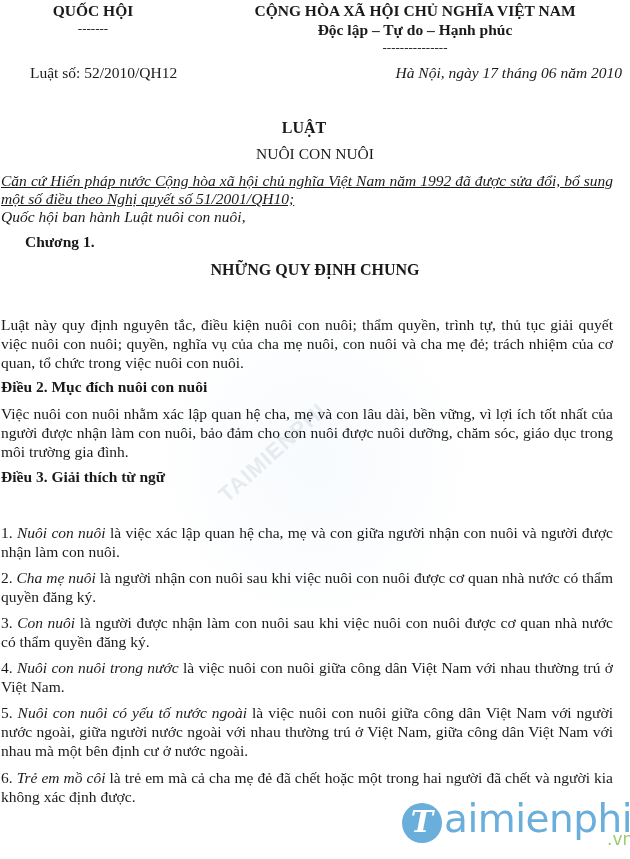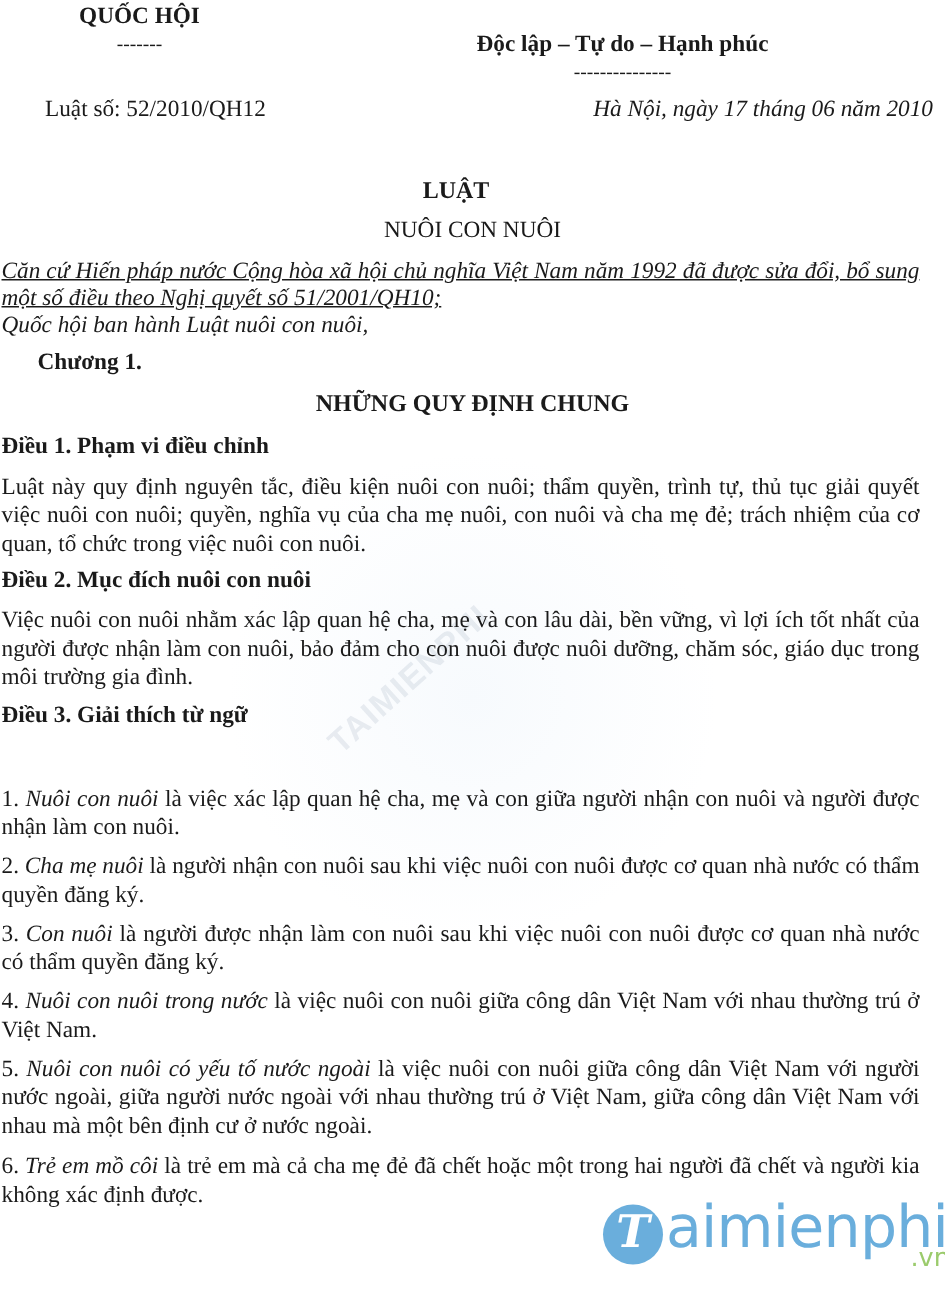--- a/index.html
+++ b/index.html
@@ -157,36 +157,36 @@
 <body>
 
 <div class="page">
 
   <div class="wm-bg"></div>
   <div class="wm-faint">TAIMIENPHI</div>
 
   <div class="abs hdr-left-title">QUỐC HỘI</div>
   <div class="abs hdr-left-dash">-------</div>
 
+  <div class="abs hdr-right-title">CỘNG HÒA XÃ HỘI CHỦ NGHĨA VIỆT NAM</div>
   <div class="abs hdr-right-motto">Độc lập – Tự do – Hạnh phúc</div>
   <div class="abs hdr-right-dash">---------------</div>
 
   <div class="abs law-number">Luật số: 52/2010/QH12</div>
   <div class="abs place-date">Hà Nội, ngày 17 tháng 06 năm 2010</div>
 
   <div class="abs doc-title">LUẬT</div>
   <div class="abs doc-subtitle">NUÔI CON NUÔI</div>
 
   <div class="para italic" style="top:172px;text-decoration:underline;">Căn cứ Hiến pháp nước Cộng hòa xã hội chủ nghĩa Việt Nam năm 1992 đã được sửa đổi, bổ sung một số điều theo Nghị quyết số 51/2001/QH10;</div>
   <div class="para italic" style="top:208px;">Quốc hội ban hành Luật nuôi con nuôi,</div>
 
   <div class="heading" style="top:233px;padding-left:24px;">Chương 1.</div>
   <div class="chapter-title" style="top:261px;">NHỮNG QUY ĐỊNH CHUNG</div>
 
-  <div class="heading" style="top:289px;">Điều 1. Phạm vi điều chỉnh</div>
   <div class="para" style="top:315px;">Luật này quy định nguyên tắc, điều kiện nuôi con nuôi; thẩm quyền, trình tự, thủ tục giải quyết việc nuôi con nuôi; quyền, nghĩa vụ của cha mẹ nuôi, con nuôi và cha mẹ đẻ; trách nhiệm của cơ quan, tổ chức trong việc nuôi con nuôi.</div>
 
   <div class="heading" style="top:378px;">Điều 2. Mục đích nuôi con nuôi</div>
   <div class="para" style="top:404px;">Việc nuôi con nuôi nhằm xác lập quan hệ cha, mẹ và con lâu dài, bền vững, vì lợi ích tốt nhất của người được nhận làm con nuôi, bảo đảm cho con nuôi được nuôi dưỡng, chăm sóc, giáo dục trong môi trường gia đình.</div>
 
   <div class="heading" style="top:468px;">Điều 3. Giải thích từ ngữ</div>
 
   <div class="para" style="top:523px;">
     <span>1. </span><span class="term">Nuôi con nuôi</span><span> là việc xác lập quan hệ cha, mẹ và con giữa người nhận con nuôi và người được nhận làm con nuôi.</span>
   </div>

